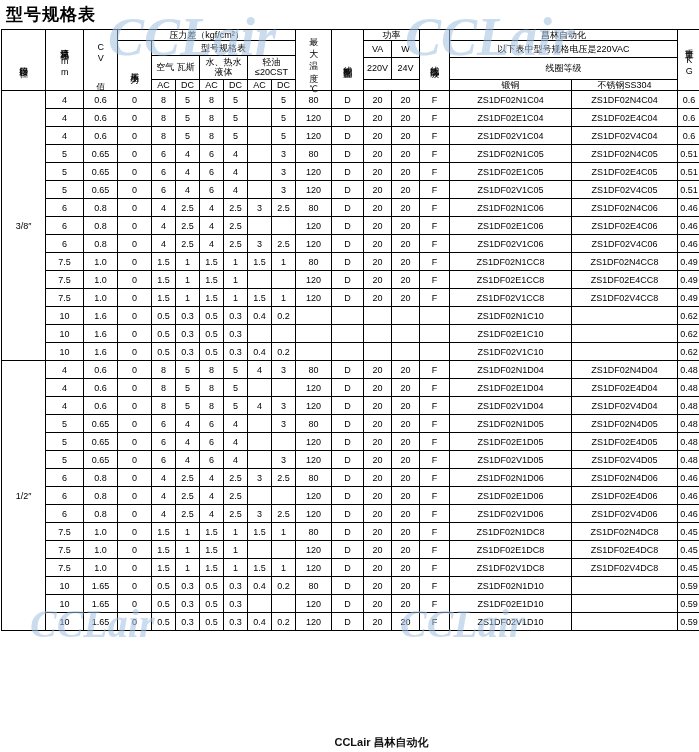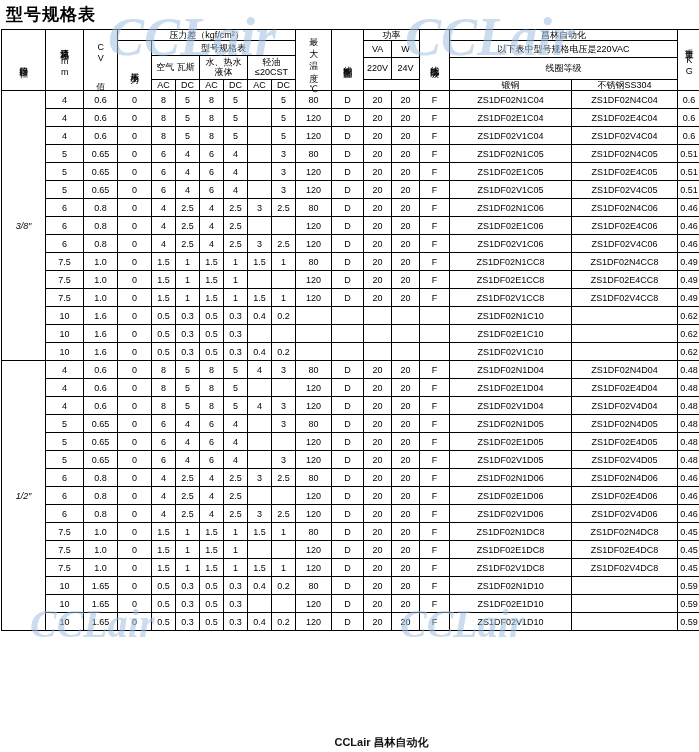--- a/index.html
+++ b/index.html
@@ -53,21 +53,21 @@
     line-height: 1.12;
   }
   .vert {
     writing-mode: vertical-rl;
     text-orientation: upright;
     letter-spacing: 1px;
     margin: 0 auto;
     display: inline-block;
   }
   .rowh { height: 18px; }
-  .grp { font-size: 11px; font-style: italic; }
+  .grp { font-size: 11px; }
   .model { font-size: 9px; letter-spacing: 0px; }
   .footer {
     position: absolute;
     left: 0;
     bottom: 0;
     width: 699px;
     text-align: center;
     font-size: 11px;
     font-weight: bold;
     padding-bottom: 2px;

